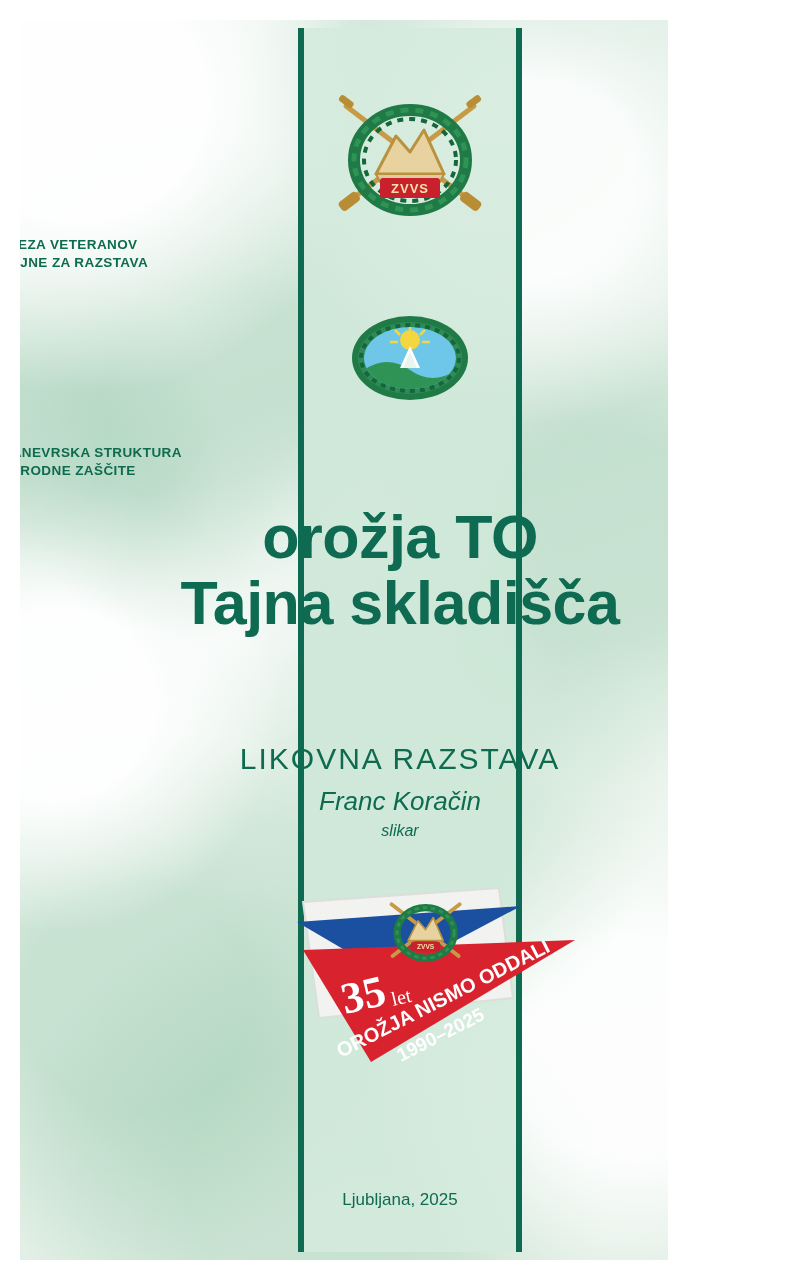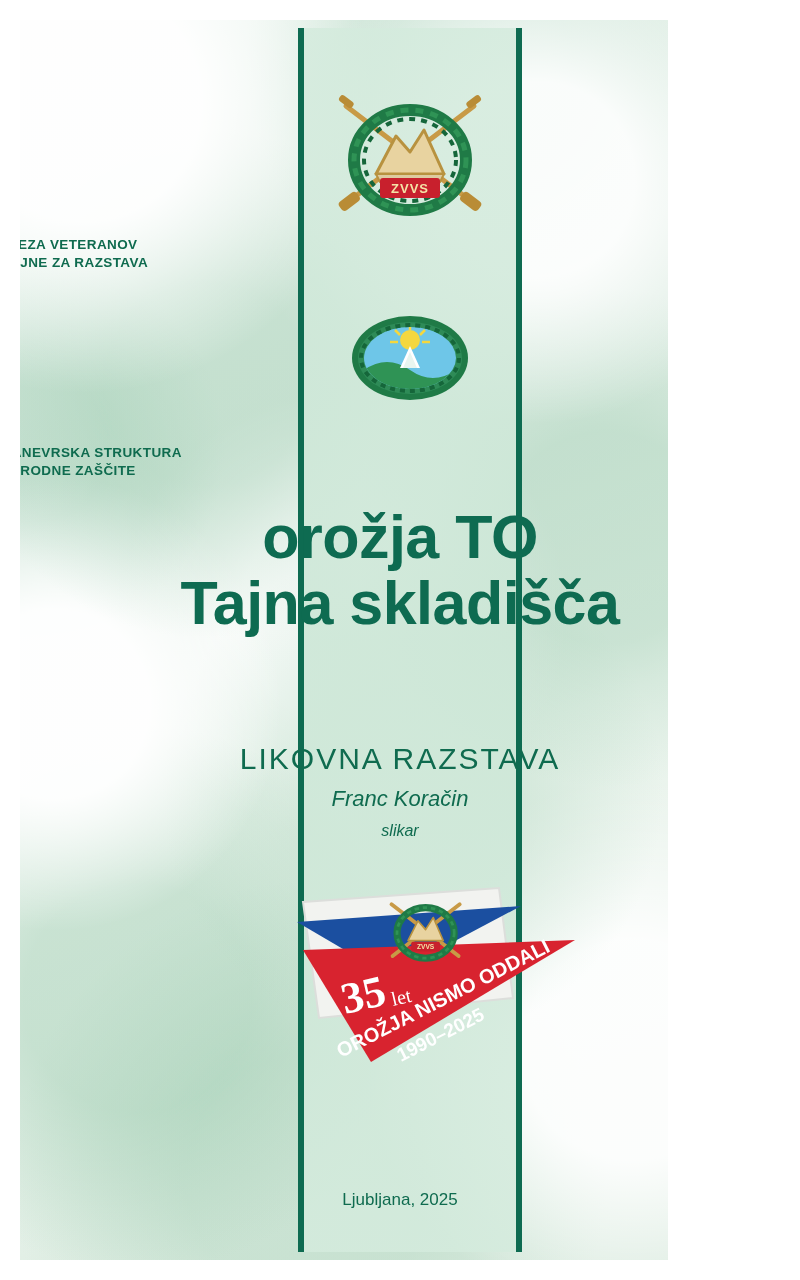--- a/index.html
+++ b/index.html
@@ -128,21 +128,21 @@
     letter-spacing: 2px;
     font-weight: 500;
   }
   .author {
     position: absolute;
     left: 0;
     top: 786px;
     width: 800px;
     text-align: center;
     color: #0f6b4f;
-    font-size: 22px;
+    font-size: 26px;
     font-style: italic;
   }
   .author-role {
     position: absolute;
     left: 0;
     top: 822px;
     width: 800px;
     text-align: center;
     color: #0f6b4f;
     font-size: 16px;

